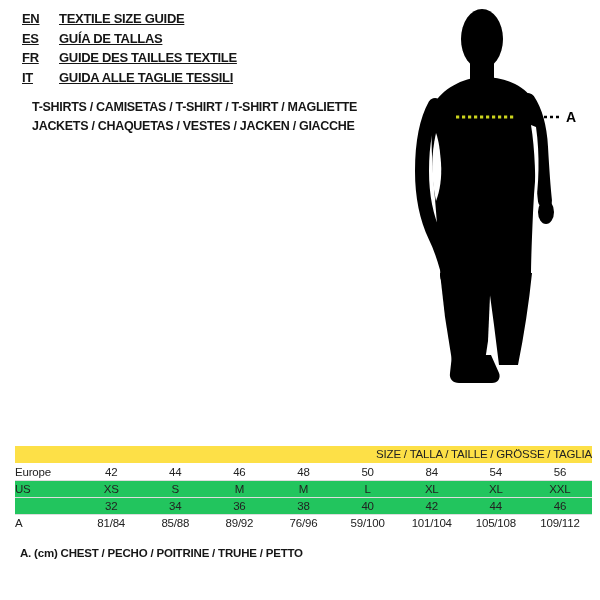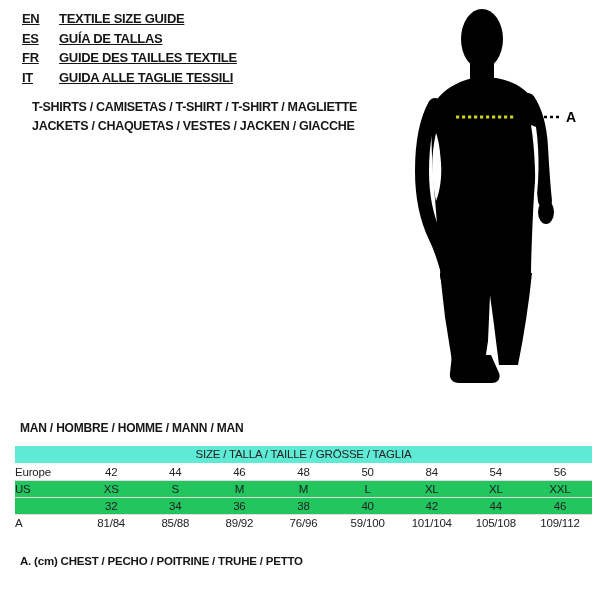--- a/index.html
+++ b/index.html
@@ -39,33 +39,33 @@
   }
 
   
   .size-table-wrap { position: absolute; top: 446px; left: 15px; width: 577px; }
   table.size-table { width: 100%; border-collapse: collapse; table-layout: fixed; }
   table.size-table th, table.size-table td {
     font-size: 11.5px; font-weight: normal; letter-spacing: -0.2px;
     height: 17px; padding: 0; vertical-align: middle; color: #222;
   }
   th.size-header {
-    background: #5eead4; text-align: center; padding-left: 6px;
+    background: #fde047; text-align: right; padding-left: 6px;
     font-size: 12px; color: #333; border-bottom: 1px solid #ffffff;
   }
   td.row-label { text-align: left; padding-left: 6px; width: 66px; }
   td.cell { text-align: center; }
   tr.data-row { border-bottom: 1px solid #dddddd; }
   tr.data-row:last-child { border-bottom: none; }
   tr.shaded { background: #22c55e; }
 
   
   .footnote {
     position: absolute; top: 547px; left: 20px;
-    font-size: 11.5px; font-weight: bold; letter-spacing: -0.2px; white-space: nowrap; margin-top: 8px;
+    font-size: 11.5px; font-weight: bold; letter-spacing: -0.2px; white-space: nowrap;
   }
 </style>
 </head>
 <body>
 
 <div class="page">
 
   <div class="lang-list">
     <div class="lang-row">
       <span class="lang-code">EN</span>
@@ -122,21 +122,20 @@
         <path d="M 136 120 C 140 145 141 175 140 205 C 144 180 145 150 141 122 Z" fill="#ffffff"></path>
       </g>
 
       <line x1="61" y1="112" x2="120" y2="112" stroke="#ccd41e" stroke-width="3" stroke-dasharray="3.2 2.8"></line>
 
       <line x1="149" y1="112" x2="167" y2="112" stroke="#000000" stroke-width="2.4" stroke-dasharray="3 3"></line>
       <text x="171" y="117" font-size="14" font-weight="bold" fill="#000000" font-family="Liberation Sans, sans-serif">A</text>
     </svg>
   </div>
 
-  <div class="section-title">MAN / HOMBRE / HOMME / MANN / MAN</div>
 
   <div class="size-table-wrap">
     <table class="size-table">
       <thead>
         <tr>
           <th class="size-header" colspan="9">SIZE / TALLA / TAILLE / GRÖSSE / TAGLIA</th>
         </tr>
       </thead>
       <tbody>
         <tr class="data-row">

